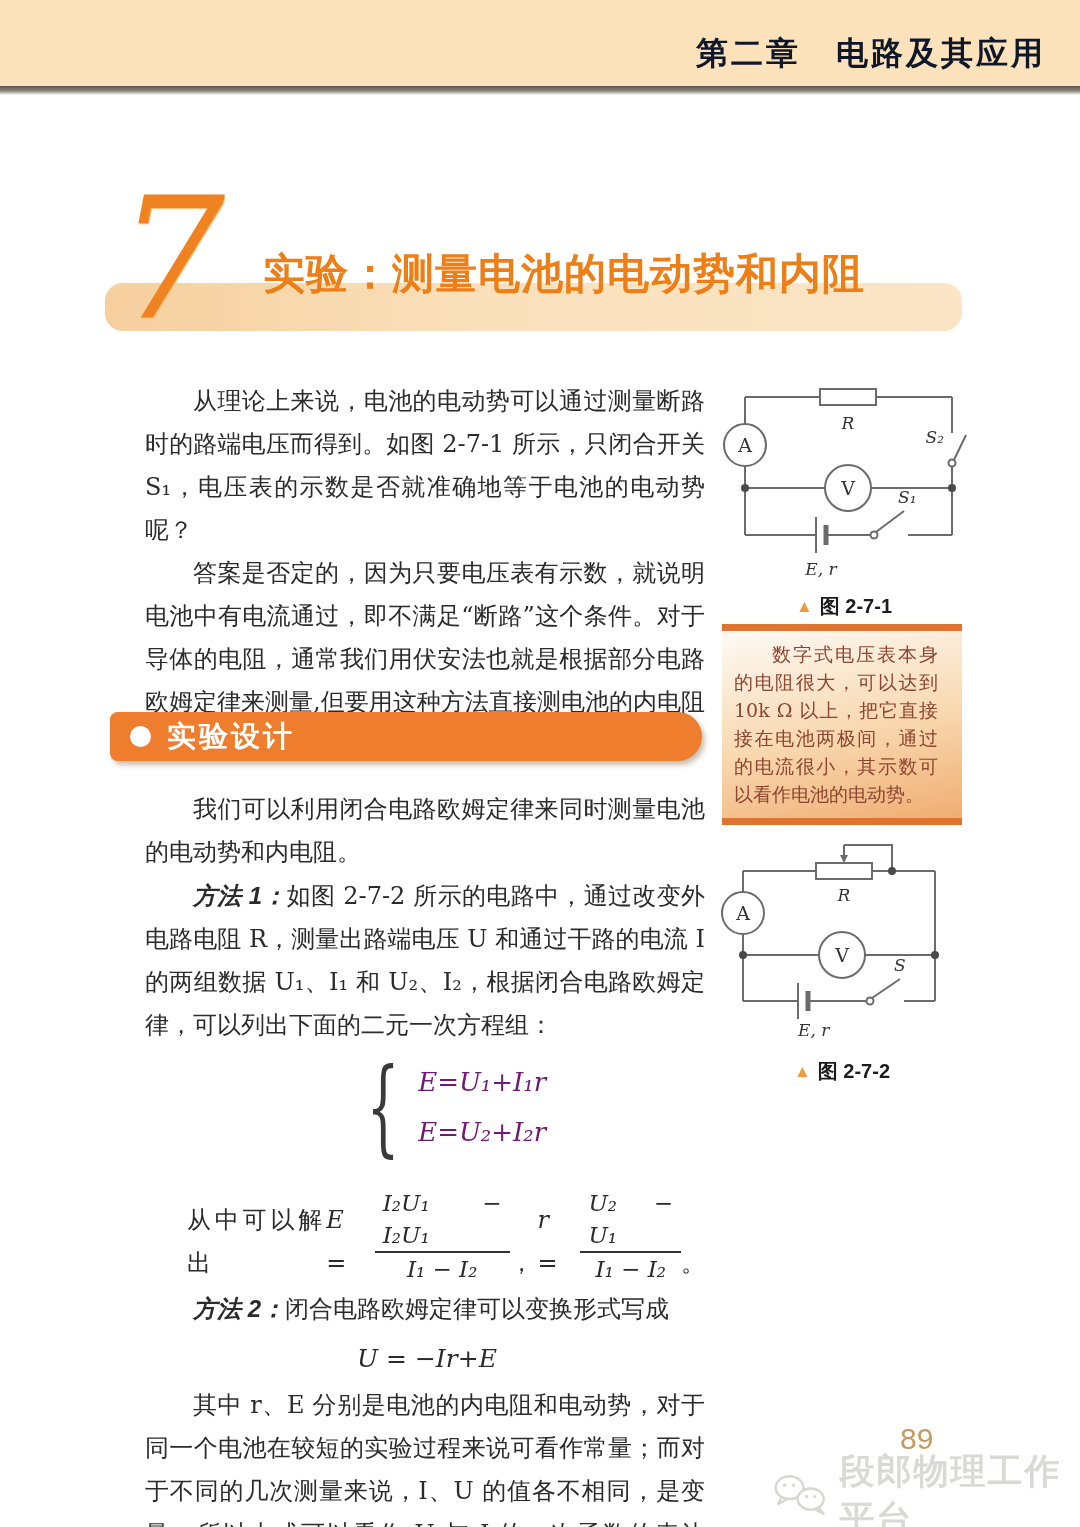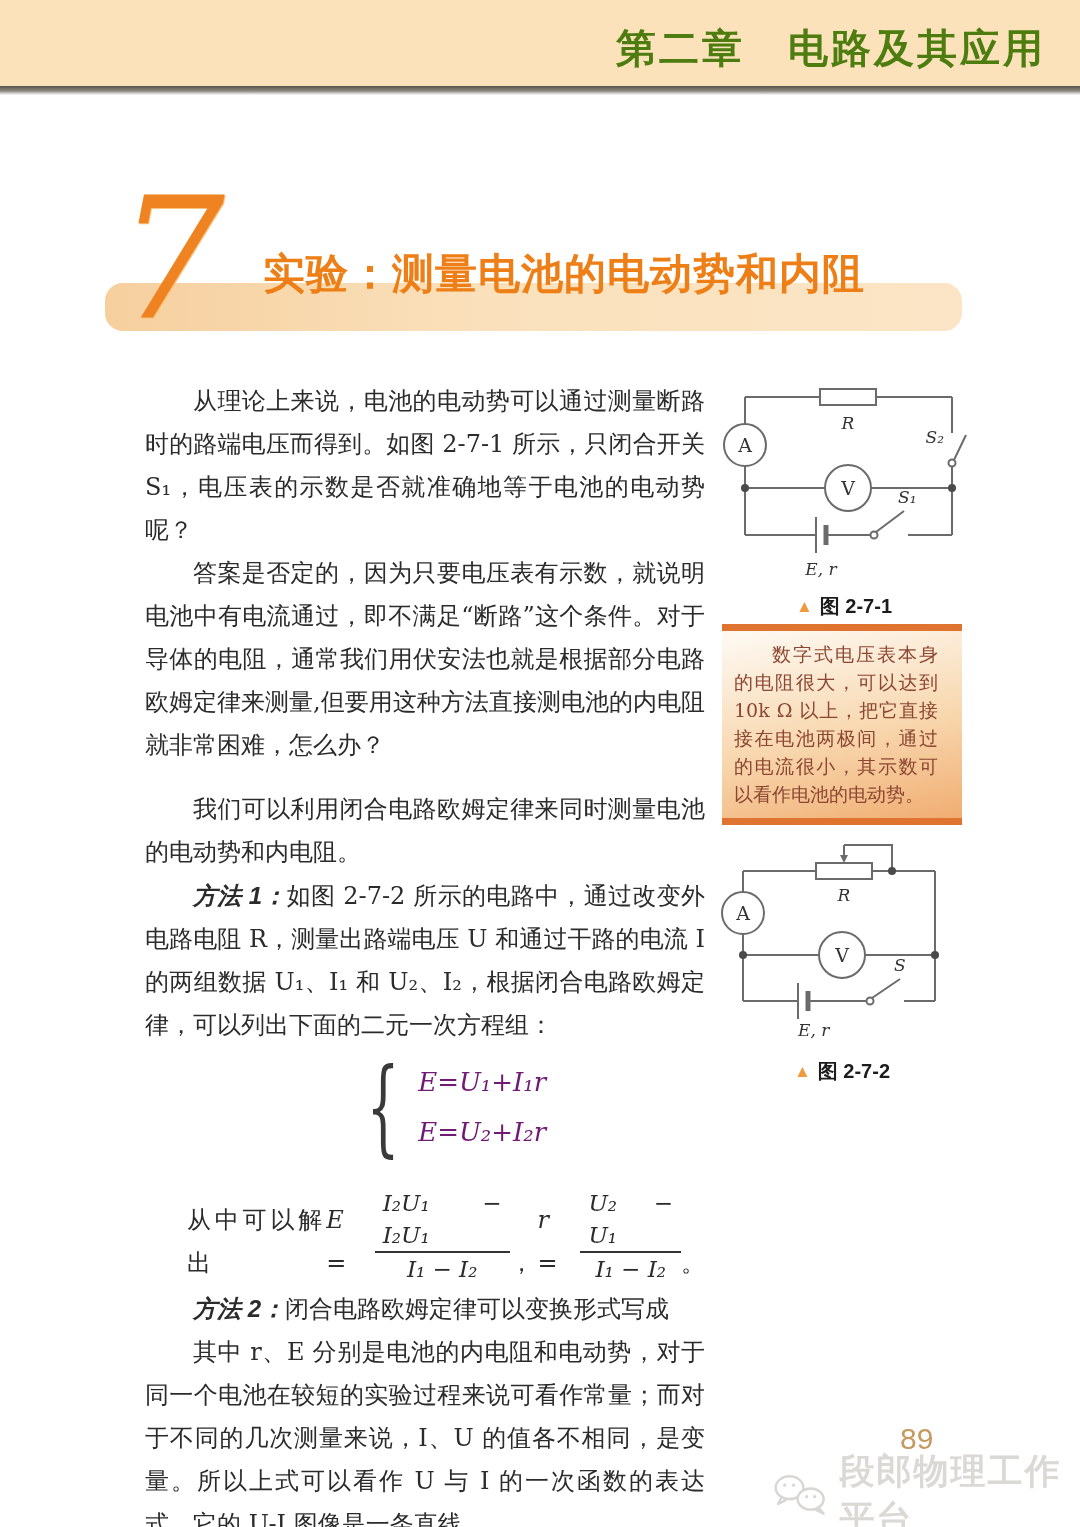--- a/index.html
+++ b/index.html
@@ -4,21 +4,21 @@
 <style>
   html,body{margin:0;padding:0;background:#fff;}
   .page{position:relative;width:1080px;height:1527px;background:#ffffff;overflow:hidden;
         font-family:"DejaVu Serif","Liberation Serif",serif;color:#2e2e2e;}
 
   
   .top-banner{position:absolute;left:0;top:0;width:1080px;height:86px;background:#fbe2ba;}
   .top-banner-shadow{position:absolute;left:0;top:86px;width:1080px;height:9px;
         background:linear-gradient(to bottom,#57534c 0%,#8d897f 55%,rgba(255,255,255,0) 100%);}
   .chapter-title{position:absolute;right:34px;bottom:10px;font-family:"Liberation Sans","DejaVu Sans",sans-serif;
-        font-weight:bold;font-size:40px;letter-spacing:3px;color:#4d7c0f;}
+        font-weight:bold;font-size:32px;letter-spacing:3px;color:#0f172a;}
 
   
   .big-number{position:absolute;left:118px;top:176px;width:130px;font-family:"DejaVu Serif",serif;
         font-style:italic;font-size:168px;line-height:1;color:#ef8322;z-index:3;
         text-shadow:1px 1px 0 #f9c27e;}
   .title-banner{position:absolute;left:105px;top:283px;width:857px;height:48px;border-radius:18px;
         background:linear-gradient(to right,#f6cf9e 0%,#fae1bc 45%,#fbe5c6 100%);z-index:1;}
   .lesson-title{position:absolute;left:263px;top:246px;z-index:2;font-family:Liberation Sans, sans-serif;
         font-weight:bold;font-size:42px;letter-spacing:1px;color:#ee7e16;}
 
@@ -127,20 +127,24 @@
     <div class="fig-caption">
       <span class="tri">▲</span>
       <span>图 2-7-1</span>
     </div>
   </div>
 
   <div class="note-box">
     <p class="note-text">数字式电压表本身的电阻很大，可以达到10k Ω 以上，把它直接接在电池两极间，通过的电流很小，其示数可以看作电池的电动势。</p>
   </div>
 
+  <div class="section-bar">
+    <div class="section-bullet"></div>
+    <div class="section-title">实验设计</div>
+  </div>
 
   <div class="col-main col-design">
     <p class="para">我们可以利用闭合电路欧姆定律来同时测量电池的电动势和内电阻。</p>
     <p class="para"><b class="method-label">方法 1：</b><span>如图 2-7-2 所示的电路中，通过改变外电路电阻 R，测量出路端电压 U 和通过干路的电流 I 的两组数据 U₁、I₁ 和 U₂、I₂，根据闭合电路欧姆定律，可以列出下面的二元一次方程组：</span></p>
 
     <div class="eq-system">
       <span class="brace">{</span>
       <div class="eq-lines">
         <div>E=U₁+I₁r</div>
         <div>E=U₂+I₂r</div>
@@ -157,20 +161,21 @@
       <span>，</span>
       <span class="math">r =</span>
       <span class="frac">
         <span class="num">U₂ − U₁</span>
         <span class="den">I₁ − I₂</span>
       </span>
       <span>。</span>
     </div>
 
     <p class="para"><b class="method-label">方法 2：</b><span>闭合电路欧姆定律可以变换形式写成</span></p>
+    <div class="eq-linear">U = −Ir+E</div>
 
     <p class="para">其中 r、E 分别是电池的内电阻和电动势，对于同一个电池在较短的实验过程来说可看作常量；而对于不同的几次测量来说，I、U 的值各不相同，是变量。所以上式可以看作 U 与 I 的一次函数的表达式，它的 U-I 图像是一条直线。</p>
   </div>
 
   <div class="figure fig2">
     <svg width="250" height="215" viewBox="0 0 250 215">
       <path class="wire" d="M25,38 H217"></path>
       <path class="wire" d="M25,38 V168"></path>
       <path class="wire" d="M217,38 V168"></path>
       <rect class="comp" x="98" y="30" width="56" height="16"></rect>

